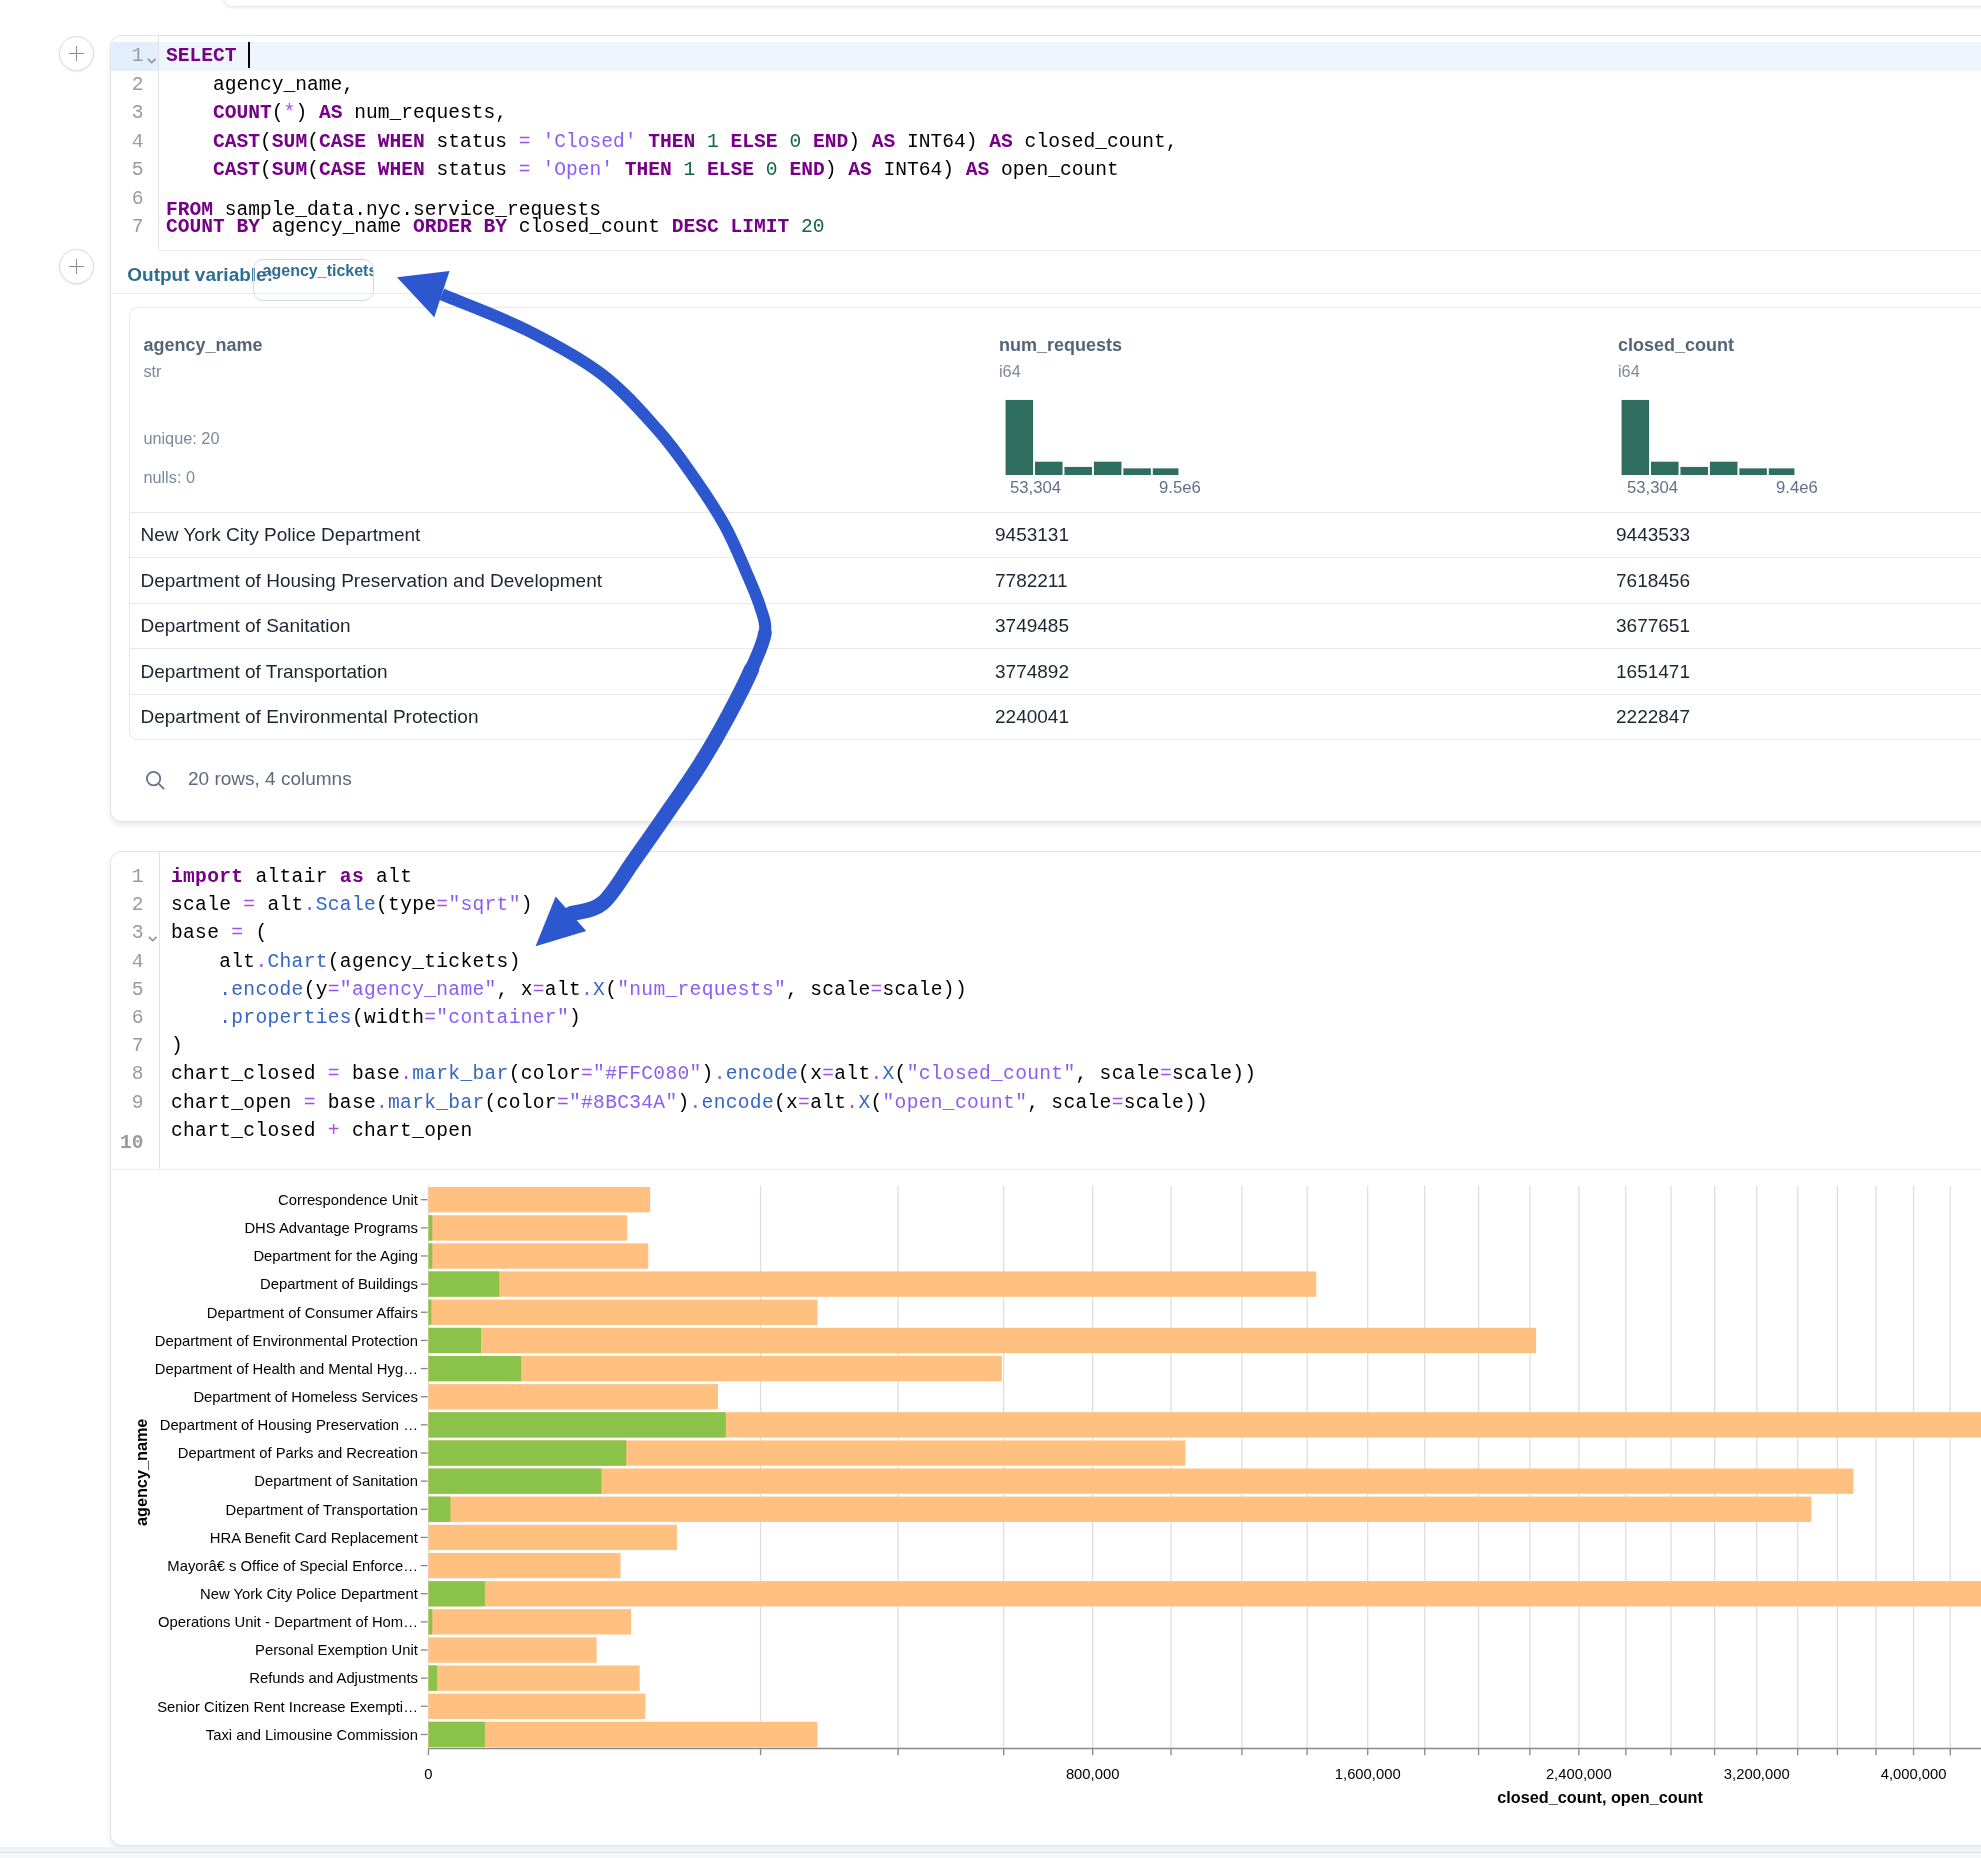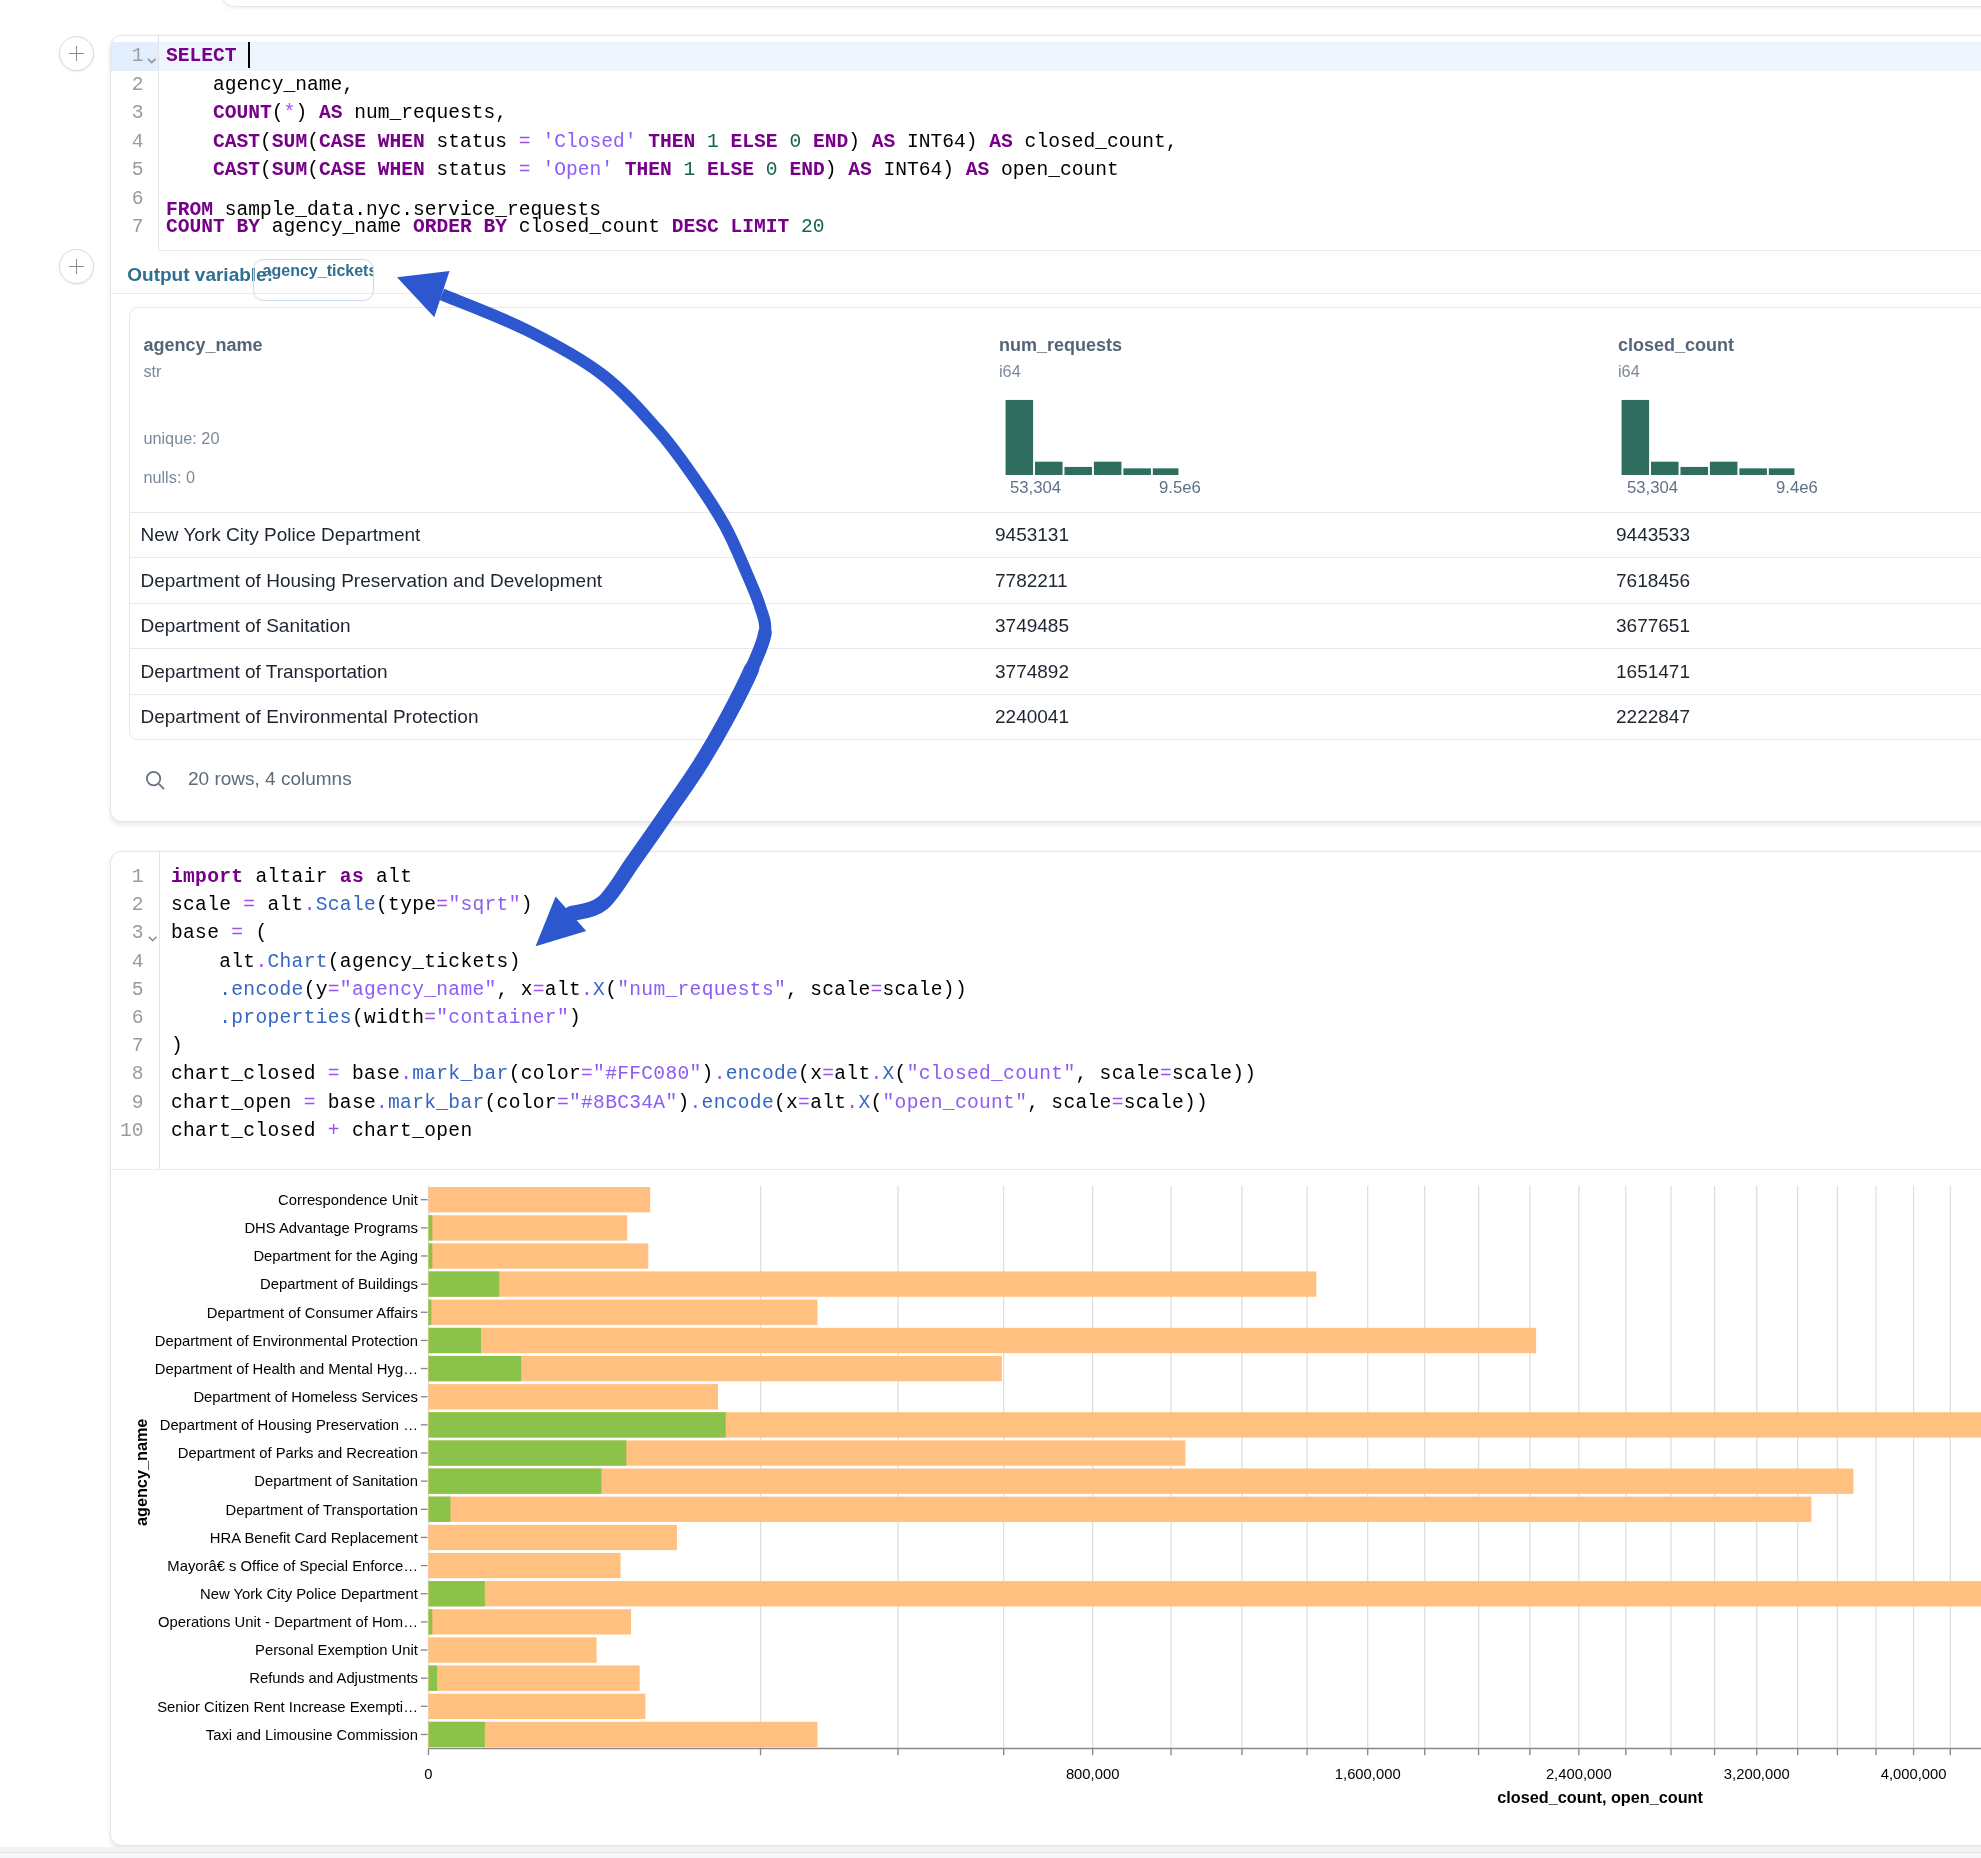--- a/index.html
+++ b/index.html
@@ -147,21 +147,21 @@
   <div class="codewrap mono" style="top:11.2px; line-height:28px;">
     <div class="lnum" style="top:0;">1</div>
     <div class="lnum" style="top:28px;">2</div>
     <div class="lnum" style="top:56px;">3</div>
     <div class="lnum" style="top:85px;">4</div>
     <div class="lnum" style="top:113px;">5</div>
     <div class="lnum" style="top:141px;">6</div>
     <div class="lnum" style="top:169px;">7</div>
     <div class="lnum" style="top:197px;">8</div>
     <div class="lnum" style="top:226px;">9</div>
-    <div class="lnum" style="top:254px;">10</div>
+    <div class="lnum" style="top:266px;font-weight:bold;">10</div>
     <svg style="position:absolute; left:35px; top:70px;" width="13.4" height="11.5" viewBox="0 0 14 12">
       <path d="M3 4 L7 8 L11 4" fill="none" stroke="#8e939b" stroke-width="1.6"></path>
       </svg>
     <div class="cline pyline" style="top:0;"><span class="kw">import</span> altair <span class="kw">as</span> alt</div>
     <div class="cline pyline" style="top:28px;">scale <span class="op">=</span> alt<span class="op">.</span><span class="fn">Scale</span>(type<span class="op">=</span><span class="str">"sqrt"</span>)</div>
     <div class="cline pyline" style="top:56px;">base <span class="op">=</span> (</div>
     <div class="cline pyline" style="top:85px;">    alt<span class="op">.</span><span class="fn">Chart</span>(agency_tickets)</div>
     <div class="cline pyline" style="top:113px;">    <span class="fn">.encode</span>(y<span class="op">=</span><span class="str">"agency_name"</span>, x<span class="op">=</span>alt<span class="op">.</span><span class="fn">X</span>(<span class="str">"num_requests"</span>, scale<span class="op">=</span>scale))</div>
     <div class="cline pyline" style="top:141px;">    <span class="fn">.properties</span>(width<span class="op">=</span><span class="str">"container"</span>)</div>
     <div class="cline pyline" style="top:169px;">)</div>

